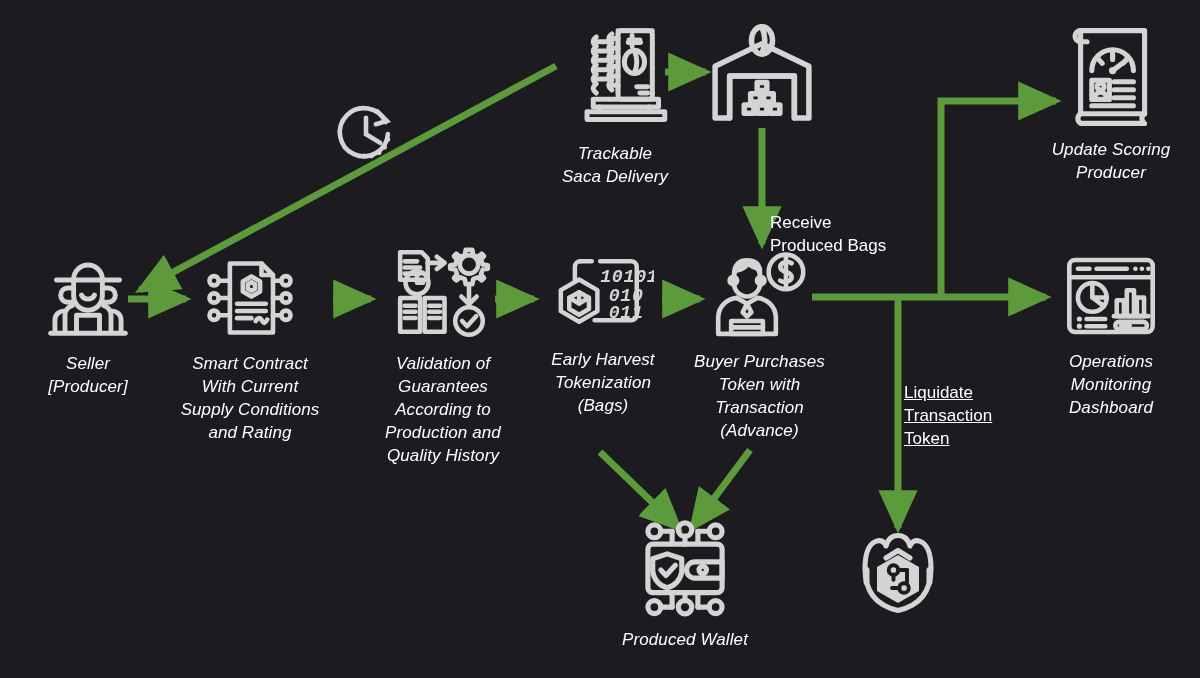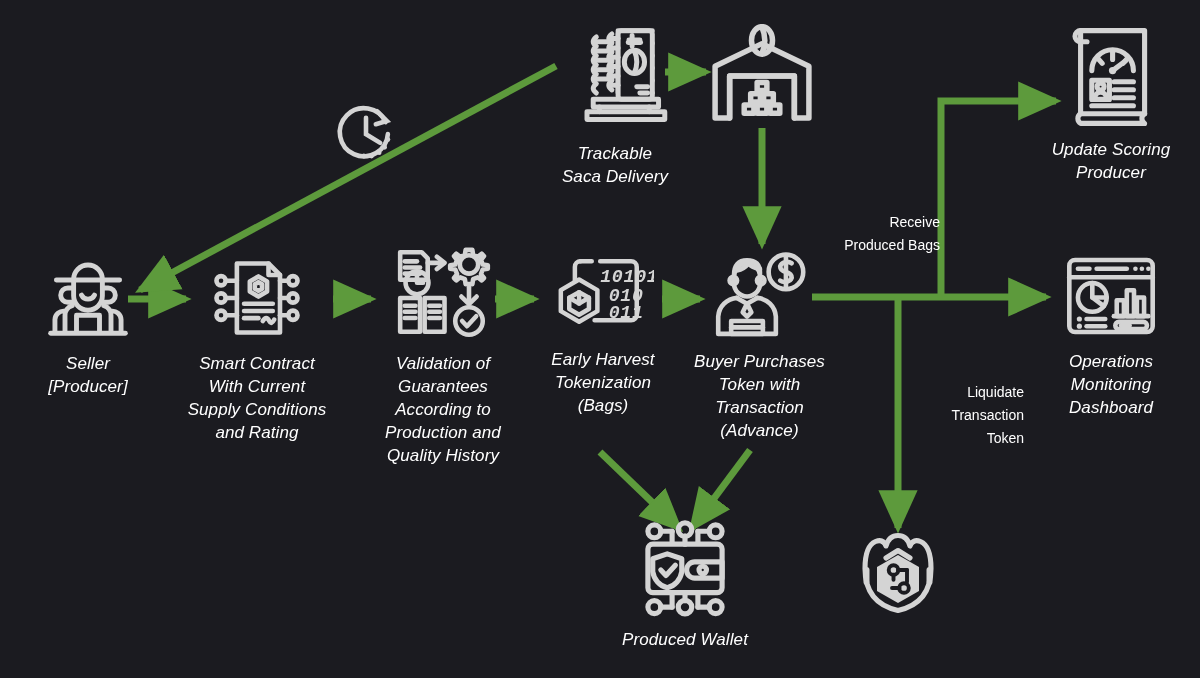--- a/index.html
+++ b/index.html
@@ -38,24 +38,24 @@
     margin-top: 4px;
     font-size: 17px;
     line-height: 23px;
     color: #ffffff;
     white-space: pre-line;
     letter-spacing: 0.1px;
   }
   .edge-label {
     position: absolute;
     color: #ffffff;
-    font-size: 14px;
+    font-size: 17px;
     line-height: 23px;
     white-space: pre-line;
-    text-align: right;
+    text-align: left;
   }
   .deco {
     position: absolute;
     color: #d4d4d4;
   }
 </style>
 </head>
 <body>
 
 <div id="canvas">
@@ -122,21 +122,21 @@
         <path d="M9 56 v-9 a6 6 0 0 1 7-5.8"></path>
         <path d="M55 56 v-9 a6 6 0 0 0 -7-5.8"></path>
         <path d="M24 56 v-12 h16 v12"></path>
         <line x1="6" y1="56.5" x2="58" y2="56.5"></line>
       </svg>
     </span>
     <span class="caption">Seller
 [Producer]</span>
   </div>
 
-  <div class="node" style="left:172px; top:252px; width:170px;">
+  <div class="node" style="left:165px; top:252px; width:170px;">
     <span class="glyph">
       <svg width="92" height="92" viewBox="0 0 64 64" fill="none" stroke="#d4d4d4" stroke-width="3.2" stroke-linejoin="round" stroke-linecap="round">
         <path d="M18 8 h22 l8 8 v40 h-30 z"></path>
         <path d="M40 8 v8 h8"></path>
         <path d="M33 17 l6 3.5 v7 l-6 3.5 l-6 -3.5 v-7 z"></path>
         <path d="M33 21 l2.5 1.5 v3 l-2.5 1.5 l-2.5 -1.5 v-3 z"></path>
         <line x1="23" y1="36" x2="43" y2="36"></line>
         <line x1="23" y1="41" x2="43" y2="41"></line>
         <line x1="23" y1="46" x2="33" y2="46"></line>
         <path d="M36 48 q2.5 -4 4.5 0 q1.5 3 3.5 -1"></path>
@@ -391,19 +391,19 @@
         <line x1="53" y1="28" x2="53" y2="36" stroke-width="4"></line>
       </svg>
     </span>
   </div>
 
   <div class="edge-label" style="left:770px; top:188px; width:170px;">
     <span>Receive
 Produced Bags</span>
   </div>
 
-  <div class="edge-label" style="left:904px; top:358px; width:120px;">
+  <div class="edge-label" style="left:904px; top:358px; width:120px;text-decoration:underline;">
     <span>Liquidate
 Transaction
 Token</span>
   </div>
 
 </div>
 
 </body></html>

